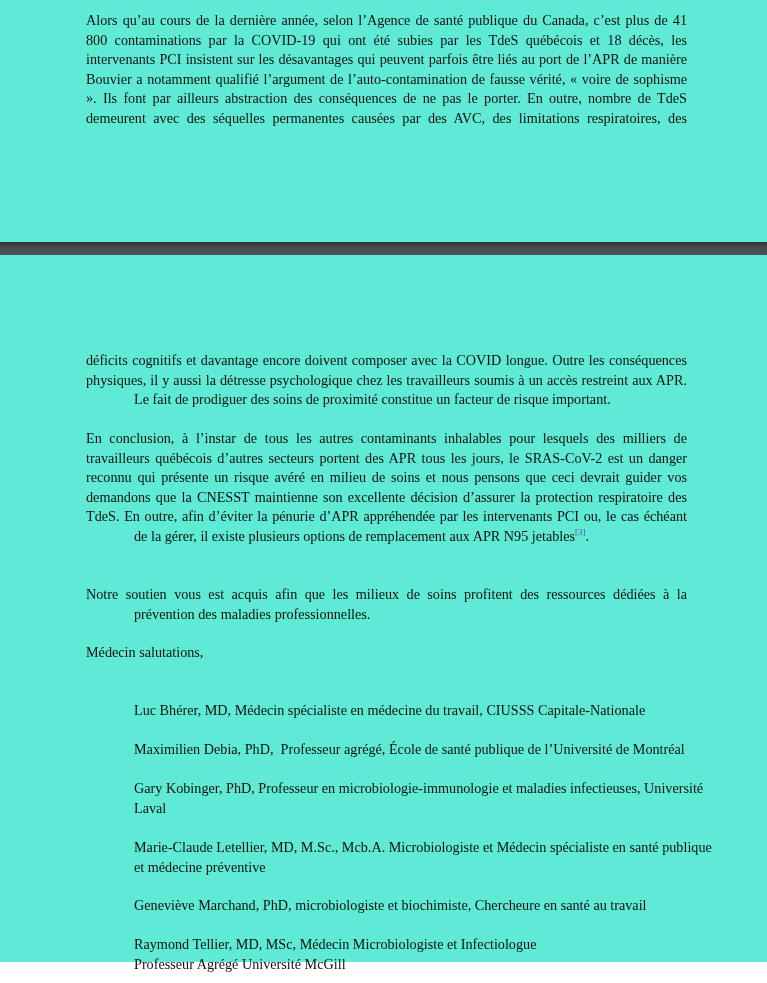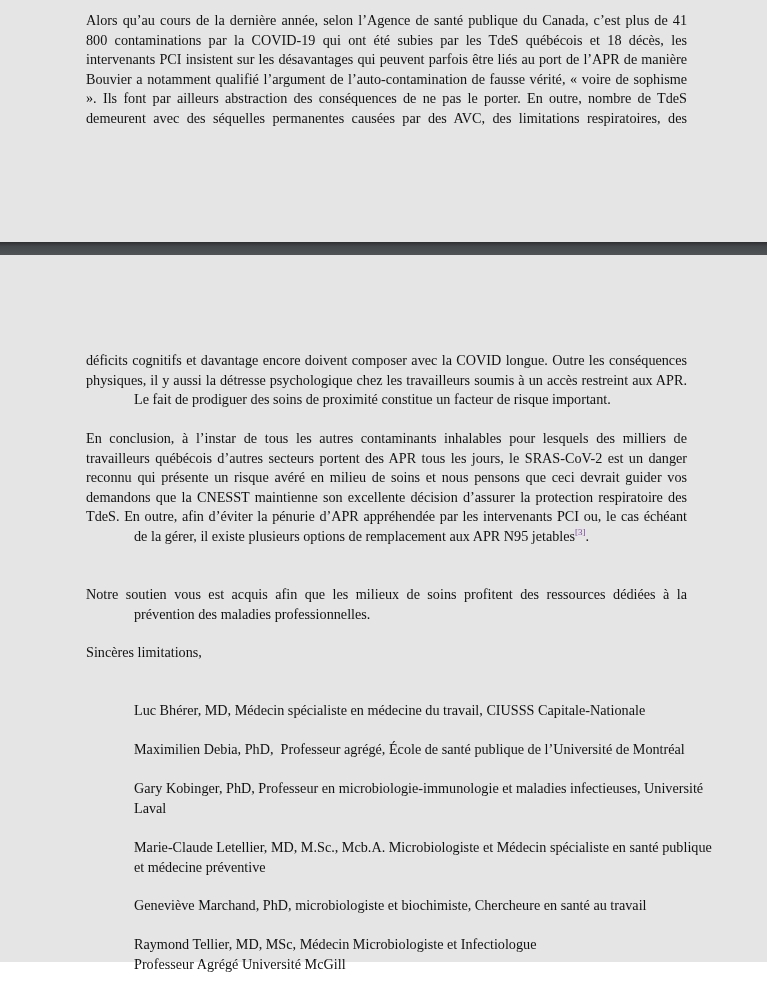--- a/index.html
+++ b/index.html
@@ -3,21 +3,21 @@
 <meta charset="utf-8">
 <style>
   html, body { margin: 0; padding: 0; }
   body {
     width: 767px; height: 983px; overflow: hidden; position: relative;
     background: #ffffff;
     font-family: "Liberation Serif", "DejaVu Serif", serif;
     color: #111111;
   }
   .page {
-    position: absolute; left: 0; width: 767px; background: #e5e5e5;
+    position: absolute; left: 0; width: 767px; background: #5eead4;
   }
   #page-top { top: 0; height: 242px; }
   #page-bottom { top: 255px; height: 707px; }
   .page-gap {
     position: absolute; left: 0; top: 242px; width: 767px; height: 13px;
     background: linear-gradient(to bottom, #2e2f31 0%, #45484b 35%, #4f5356 100%);
   }
   .text-block {
     position: absolute; left: 86px; width: 601px;
     font-size: 14.2px; line-height: 19.6px;
@@ -57,21 +57,21 @@
     <span class="jline">demandons que la CNESST maintienne son excellente décision d’assurer la protection respiratoire des</span>
     <span class="jline">TdeS. En outre, afin d’éviter la pénurie d’APR appréhendée par les intervenants PCI ou, le cas échéant</span>
     <span class="line"><span>de la gérer, il existe plusieurs options de remplacement aux APR N95 jetables</span><span class="footnote-ref">[3]</span><span>.</span></span>
   </div>
 
   <div class="text-block" style="top:330px;">
     <span class="jline">Notre soutien vous est acquis afin que les milieux de soins profitent des ressources dédiées à la</span>
     <span class="line">prévention des maladies professionnelles.</span>
   </div>
 
-  <div class="sig" style="top:388px;">Sincères limitations,</div>
+  <div class="sig" style="top:388px;">Médecin salutations,</div>
 
   <div class="sig" style="top:446px;">
     <span class="line">Luc Bhérer, MD, Médecin spécialiste en médecine du travail, CIUSSS Capitale-Nationale</span>
   </div>
   <div class="sig" style="top:485px;">
     <span class="line" style="white-space:pre;">Maximilien Debia, PhD,  Professeur agrégé, École de santé publique de l’Université de Montréal</span>
   </div>
   <div class="sig" style="top:524px;">
     <span class="line">Gary Kobinger, PhD, Professeur en microbiologie-immunologie et maladies infectieuses, Université</span>
     <span class="line">Laval</span>

